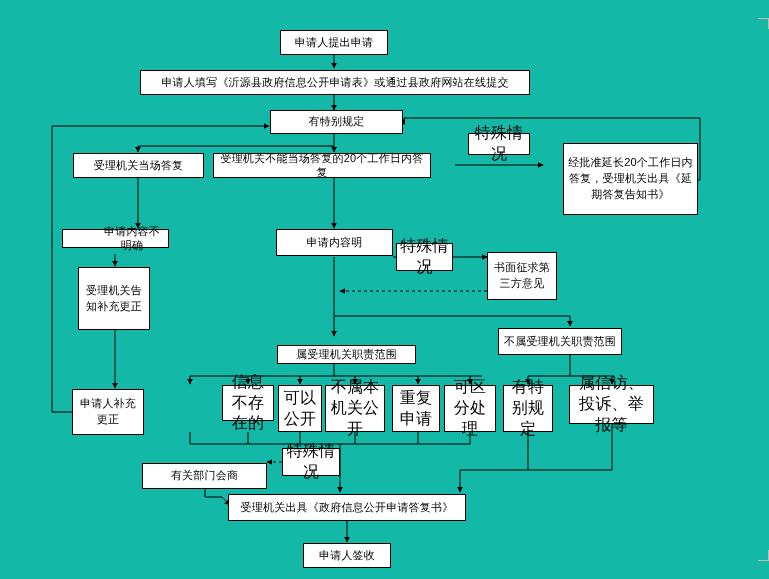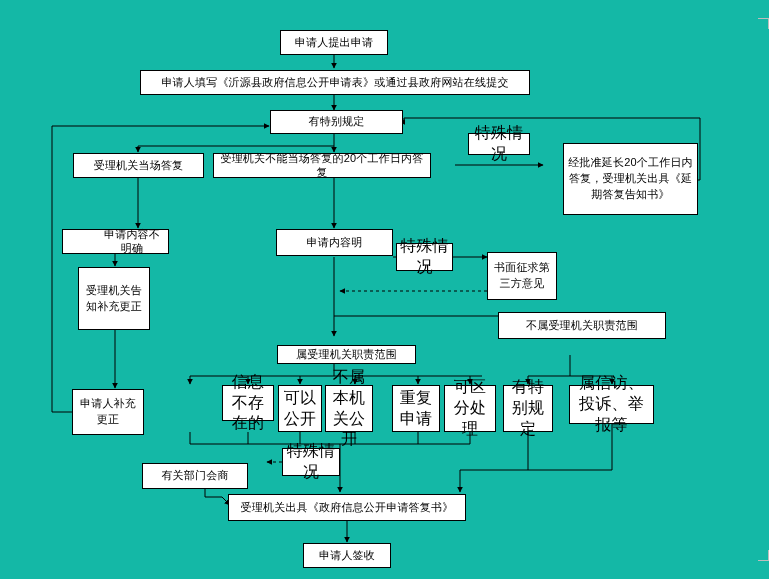--- a/index.html
+++ b/index.html
@@ -160,52 +160,52 @@
   <div class="node" style="left:270px; top:110px; width:133px; height:24px;">有特别规定</div>
 
   <div class="node" style="left:73px; top:153px; width:131px; height:25px;">受理机关当场答复</div>
 
   <div class="node" style="left:213px; top:153px; width:218px; height:25px;">受理机关不能当场答复的20个工作日内答复</div>
 
   <div class="node small" style="left:468px; top:133px; width:62px; height:22px;">特殊情况</div>
 
   <div class="node vtext" style="left:543px; top:143px; width:135px; height:72px;margin-left:20px;">经批准延长20个工作日内答复，受理机关出具《延期答复告知书》</div>
 
-  <div class="node" style="left:62px; top:229px; width:107px; height:25px;padding-left:36px;">申请内容不明确</div>
+  <div class="node" style="left:62px; top:229px; width:107px; height:19px;padding-left:36px;">申请内容不明确</div>
 
   <div class="node" style="left:276px; top:229px; width:117px; height:27px;">申请内容明</div>
 
   <div class="node small" style="left:396px; top:243px; width:57px; height:28px;">特殊情况</div>
 
   <div class="node vtext" style="left:487px; top:252px; width:70px; height:48px;">书面征求第三方意见</div>
 
   <div class="node vtext" style="left:78px; top:267px; width:72px; height:63px;">受理机关告知补充更正</div>
 
   <div class="node vtext" style="left:72px; top:389px; width:72px; height:46px;">申请人补充更正</div>
 
   <div class="node" style="left:277px; top:345px; width:139px; height:19px;">属受理机关职责范围</div>
 
-  <div class="node" style="left:498px; top:312px; width:168px; height:27px;">不属受理机关职责范围</div>
+  <div class="node" style="left:498px; top:328px; width:124px; height:27px;">不属受理机关职责范围</div>
 
 
   <div class="node small" style="left:222px; top:385px; width:52px; height:36px;">信息不存在的</div>
 
   <div class="node small" style="left:278px; top:385px; width:44px; height:47px;">可以公开</div>
 
-  <div class="node small" style="left:325px; top:385px; width:48px; height:47px;">不属本机关公开</div>
+  <div class="node small" style="left:325px; top:385px; width:60px; height:47px;">不属本机关公开</div>
 
   <div class="node small" style="left:392px; top:385px; width:48px; height:47px;">重复申请</div>
 
   <div class="node small" style="left:444px; top:385px; width:52px; height:47px;">可区分处理</div>
 
   <div class="node small" style="left:569px; top:385px; width:85px; height:39px;">属信访、投诉、举报等</div>
 
   <div class="node small" style="left:503px; top:385px; width:50px; height:47px;">有特别规定</div>
 
   <div class="node small" style="left:282px; top:448px; width:58px; height:28px;">特殊情况</div>
 
-  <div class="node" style="left:142px; top:463px; width:106px; height:26px;">有关部门会商</div>
+  <div class="node" style="left:142px; top:463px; width:125px; height:26px;">有关部门会商</div>
 
   <div class="node" style="left:228px; top:494px; width:238px; height:27px;">受理机关出具《政府信息公开申请答复书》</div>
 
   <div class="node" style="left:303px; top:543px; width:88px; height:25px;">申请人签收</div>
 
 </div>
 
 </body></html>

